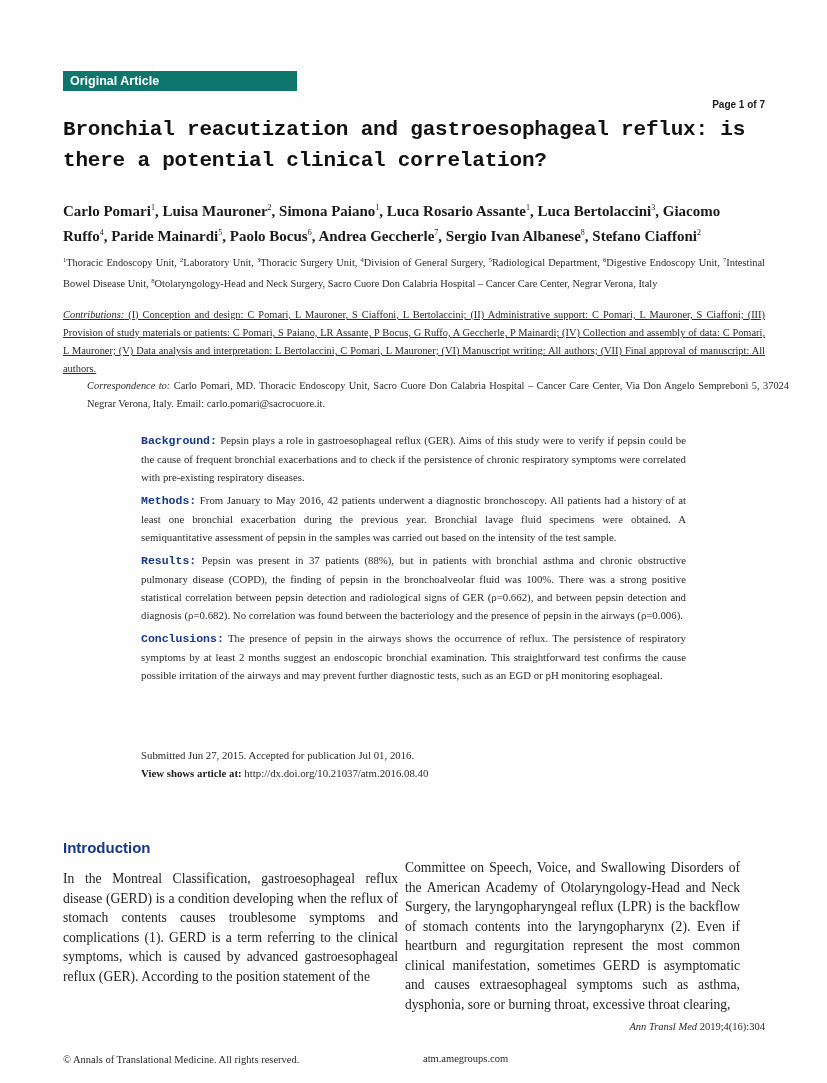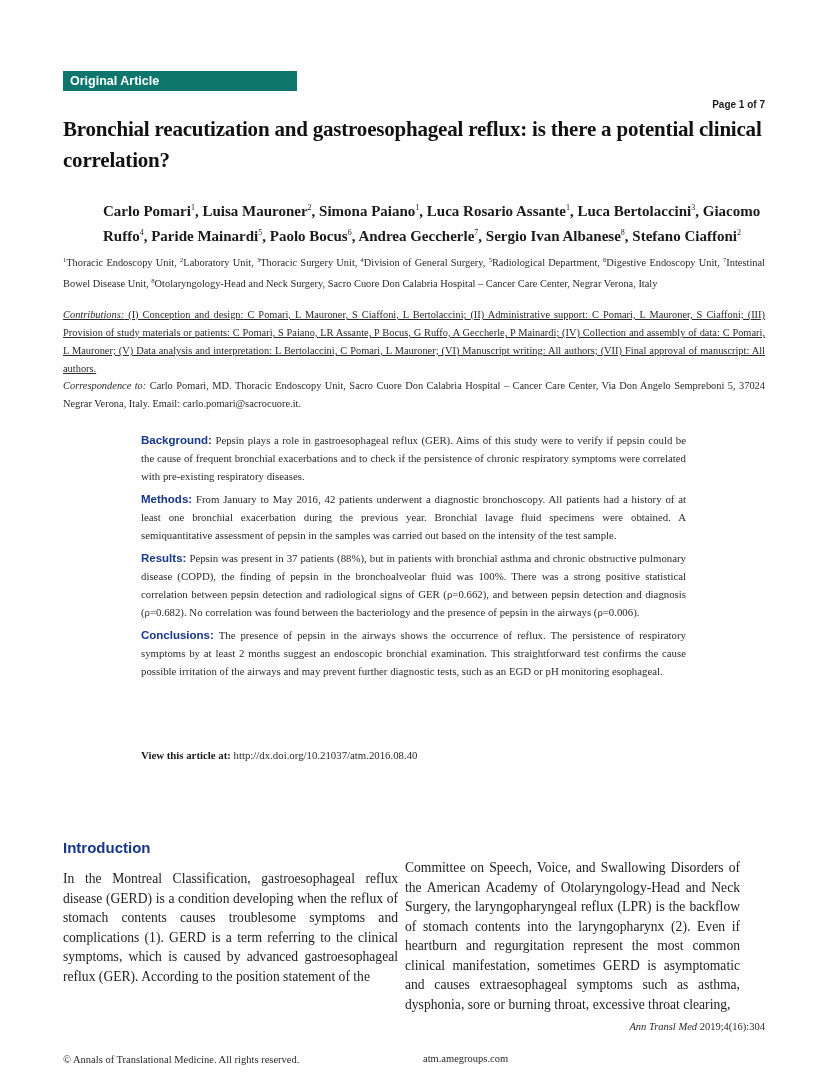--- a/index.html
+++ b/index.html
@@ -12,43 +12,43 @@
     .banner {
       left: 63px; top: 71px; width: 234px; height: 20px; background: #0f766e;
       color: #fff; font-family: "Liberation Sans", sans-serif; font-weight: bold;
       font-size: 12.5px; line-height: 20px; padding-left: 7px; box-sizing: border-box;
     }
     .pagenum {
       right: 62px; top: 83px; font-family: "Liberation Sans", sans-serif;
       font-weight: bold; font-size: 10px; margin-top: 16px;
     }
     .title {
-      left: 63px; top: 114px; width: 700px; font-family: Liberation Serif, serif;
+      left: 63px; top: 114px; width: 700px; font-family: Liberation Mono, monospace;
       font-weight: bold; font-size: 21px; line-height: 31px; color: #111; letter-spacing: -0.2px;
     }
     .authors {
-      left: 63px; top: 197px; width: 705px; font-weight: bold; font-size: 15px; line-height: 22px; margin-left: 40px;
+      left: 63px; top: 197px; width: 705px; font-weight: bold; font-size: 15px; line-height: 22px;
     }
     .authors sup { font-size: 8px; font-weight: normal; }
     .small {
       left: 63px; width: 702px; font-size: 10.4px; line-height: 18px; text-align: justify; color: #2a2a2a;
     }
     .small sup { font-size: 6.5px; }
     .affil { top: 251px; }
     .contrib { top: 306px; text-decoration: underline; }
-    .corr { top: 377px; }
+    .corr { top: 377px; margin-left: 24px; }
     .lbl-it { font-style: italic; }
     .abstract {
       left: 141px; top: 431px; width: 545px; font-size: 10.8px; line-height: 18px;
       text-align: justify; color: #2a2a2a;
     }
     .abstract p { margin: 0 0 0 0; }
     .abstract .gap { margin-top: 5px; }
     .albl {
-      font-family: Liberation Sans, sans-serif; font-weight: bold; color: #173788; font-size: 11.5px;
+      font-family: Liberation Mono, monospace; font-weight: bold; color: #173788; font-size: 11.5px;
     }
     .kw { margin-top: 10px !important; }
     .meta {
       left: 141px; top: 746px; width: 500px; font-size: 10.8px; line-height: 18px; color: #2a2a2a;
     }
     .meta b { color: #1a1a1a; }
     .intro-h {
       left: 63px; top: 839px; font-family: "Liberation Sans", sans-serif; font-weight: bold;
       font-size: 15px; color: #173788;
     }
@@ -102,21 +102,22 @@
 </div>
 
 <div class="abs abstract">
   <p><span class="albl">Background:</span><span> Pepsin plays a role in gastroesophageal reflux (GER). Aims of this study were to verify if pepsin could be the cause of frequent bronchial exacerbations and to check if the persistence of chronic respiratory symptoms were correlated with pre-existing respiratory diseases.</span></p>
   <p class="gap"><span class="albl">Methods:</span><span> From January to May 2016, 42 patients underwent a diagnostic bronchoscopy. All patients had a history of at least one bronchial exacerbation during the previous year. Bronchial lavage fluid specimens were obtained. A semiquantitative assessment of pepsin in the samples was carried out based on the intensity of the test sample.</span></p>
   <p class="gap"><span class="albl">Results:</span><span> Pepsin was present in 37 patients (88%), but in patients with bronchial asthma and chronic obstructive pulmonary disease (COPD), the finding of pepsin in the bronchoalveolar fluid was 100%. There was a strong positive statistical correlation between pepsin detection and radiological signs of GER (ρ=0.662), and between pepsin detection and diagnosis (ρ=0.682). No correlation was found between the bacteriology and the presence of pepsin in the airways (ρ=0.006).</span></p>
   <p class="gap"><span class="albl">Conclusions:</span><span> The presence of pepsin in the airways shows the occurrence of reflux. The persistence of respiratory symptoms by at least 2 months suggest an endoscopic bronchial examination. This straightforward test confirms the cause possible irritation of the airways and may prevent further diagnostic tests, such as an EGD or pH monitoring esophageal.</span></p>
 </div>
 
 <div class="abs meta">
-  <div><b>View this article at:</b><span> http://dx.doi.org/10.21037/atm.2016.08.40</span></div>
+  <div>Submitted Jun 27, 2015. Accepted for publication Jul 01, 2016.</div>
+  <div><b>View shows article at:</b><span> http://dx.doi.org/10.21037/atm.2016.08.40</span></div>
 </div>
 
 <div class="abs intro-h">Introduction</div>
 <div class="abs col col1">In the Montreal Classification, gastroesophageal reflux disease (GERD) is a condition developing when the reflux of stomach contents causes troublesome symptoms and complications (1). GERD is a term referring to the clinical symptoms, which is caused by advanced gastroesophageal reflux (GER). According to the position statement of the</div>
 <div class="abs col col2">Committee on Speech, Voice, and Swallowing Disorders of the American Academy of Otolaryngology-Head and Neck Surgery, the laryngopharyngeal reflux (LPR) is the backflow of stomach contents into the laryngopharynx (2). Even if heartburn and regurgitation represent the most common clinical manifestation, sometimes GERD is asymptomatic and causes extraesophageal symptoms such as asthma, dysphonia, sore or burning throat, excessive throat clearing,</div>
 
 <div class="abs footer f1">© Annals of Translational Medicine. All rights reserved.</div>
 <div class="abs footer f2">atm.amegroups.com</div>
 <div class="abs footer f3"><i>Ann Transl Med</i><span> 2019;4(16):304</span></div>
 

